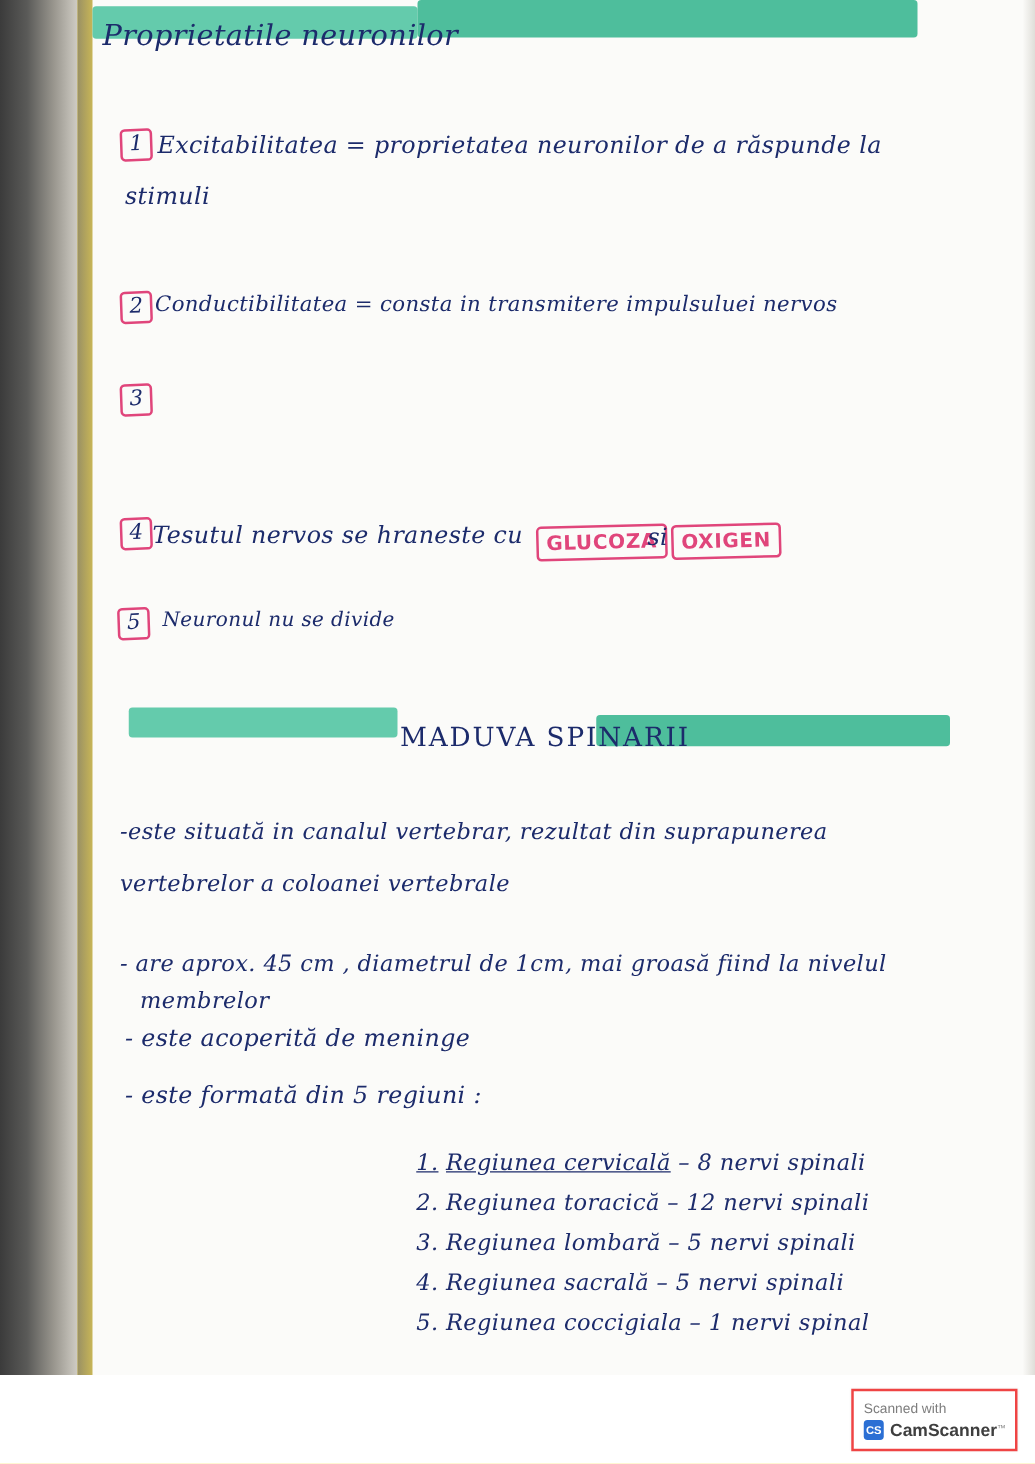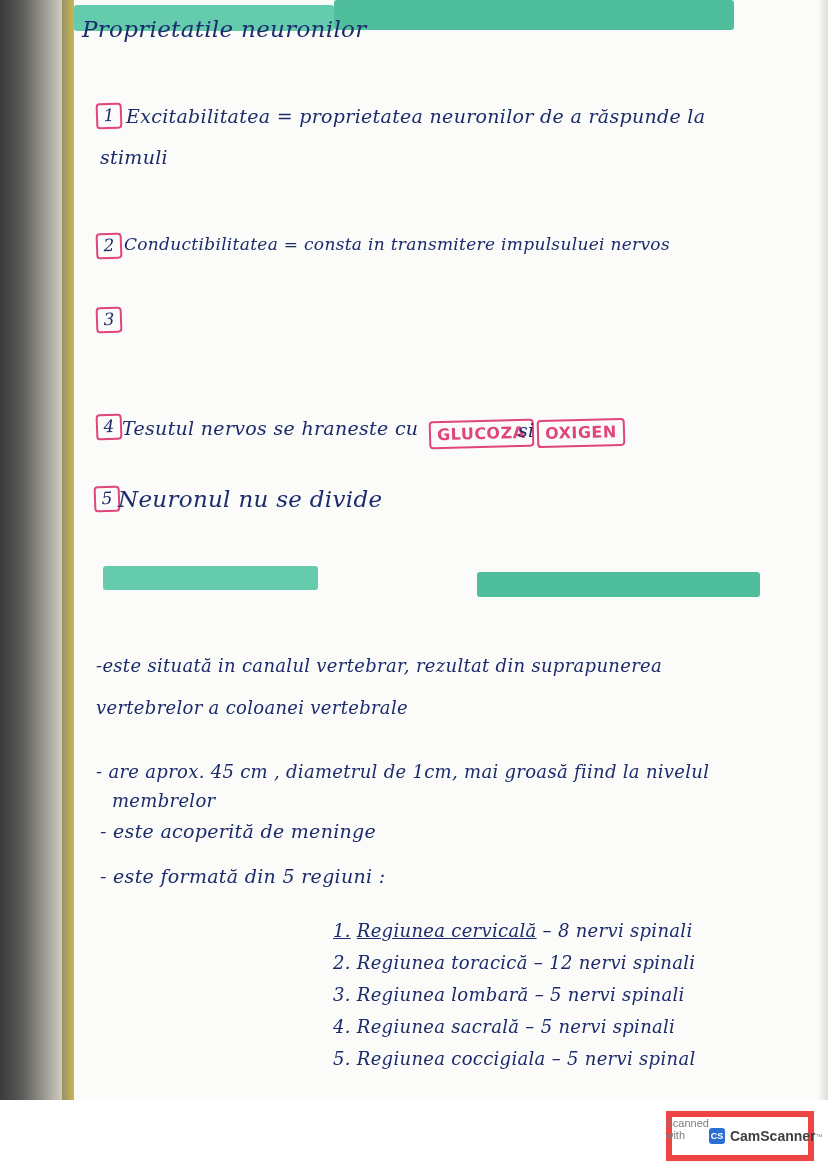--- a/index.html
+++ b/index.html
@@ -109,41 +109,40 @@
     padding: 2px 6px 3px 6px;
     transform: rotate(-1.5deg);
     letter-spacing: 0.5px;
   }
 
   
   #watermark {
     position: absolute;
     right: 14px;
     bottom: 10px;
-    width: 148px;
+    width: 133px;
     height: 50px;
     background: #ffffff;
-    border: 6px solid #ef4444;
+    border: 2px solid #ef4444;
     box-shadow: 0 0 2px rgba(0,0,0,0.08);
     display: flex;
-    flex-direction: row;
+    flex-direction: column;
     justify-content: center;
     padding-left: 8px;
     box-sizing: border-box;
   }
   #watermark .line1 {
     font-family: "Liberation Sans", sans-serif;
     font-size: 11px;
     color: #7d7d7d;
     margin-bottom: 3px;
   }
   #watermark .line2 {
     display: flex;
     align-items: center;
-    justify-content: flex-end;
   }
   #watermark .cs-badge {
     width: 16px; height: 16px;
     background: #2b6fd4;
     color: #fff;
     font-family: "Liberation Sans", sans-serif;
     font-size: 9px;
     font-weight: bold;
     border-radius: 3px;
     text-align: center;
@@ -192,24 +191,25 @@
 
   <div class="numbox" style="left:96px; top:307px;">3</div>
 
   <div class="numbox" style="left:96px; top:414px;">4</div>
   <div class="ink" style="left:122px; top:417px; font-size:19px;">Tesutul nervos se hraneste cu</div>
   <div class="wordbox" style="left:429px; top:420px;">GLUCOZA</div>
   <div class="ink" style="left:518px; top:419px; font-size:19px;">si</div>
   <div class="wordbox" style="left:537px; top:419px;">OXIGEN</div>
 
   <div class="numbox" style="left:94px; top:486px;">5</div>
-  <div class="ink" style="left:118px; top:486px; font-size:23px;">Neuronul nu se divide</div>
+  <div class="ink" style="left:118px; top:486px; font-size:16px;padding-left:12px;">Neuronul nu se divide</div>
 
   <div class="hl" style="left:103px; top:566px; width:215px; height:24px;"></div>
   <div class="hl dark" style="left:477px; top:572px; width:283px; height:25px;"></div>
+  <div class="ink" style="left:320px; top:578px; font-size:21px; font-style:normal; letter-spacing:1.5px;">MADUVA SPINARII</div>
 
   <div class="ink" style="left:96px; top:655px; font-size:18px;">-este situată in canalul vertebrar, rezultat din suprapunerea</div>
   <div class="ink" style="left:96px; top:697px; font-size:18px;">vertebrelor a coloanei vertebrale</div>
   <div class="ink" style="left:96px; top:761px; font-size:18px;text-align:center;">- are aprox. 45 cm , diametrul de 1cm, mai groasă fiind la nivelul</div>
   <div class="ink" style="left:112px; top:790px; font-size:18px;">membrelor</div>
   <div class="ink" style="left:100px; top:820px; font-size:19px;">- este acoperită de meninge</div>
   <div class="ink" style="left:100px; top:865px; font-size:19px;">- este formată din 5 regiuni :</div>
 
   <div>
     <div class="ink" style="left:333px; top:920px; font-size:18px;">
@@ -233,21 +233,21 @@
     <div class="ink" style="left:333px; top:1016px; font-size:18px;">
       <span>4.</span>
       <span>Regiunea sacrală</span>
       <span>–</span>
       <span>5 nervi spinali</span>
     </div>
     <div class="ink" style="left:333px; top:1048px; font-size:18px;">
       <span>5.</span>
       <span>Regiunea coccigiala</span>
       <span>–</span>
-      <span>5 nervi spinal</span>
+      <span>1 nervi spinal</span>
     </div>
   </div>
 
   <div class="bottom-band"></div>
 
   <div id="watermark">
     <div class="line1">Scanned with</div>
     <div class="line2">
       <span class="cs-badge">CS</span>
       <span class="brand">CamScanner</span>

